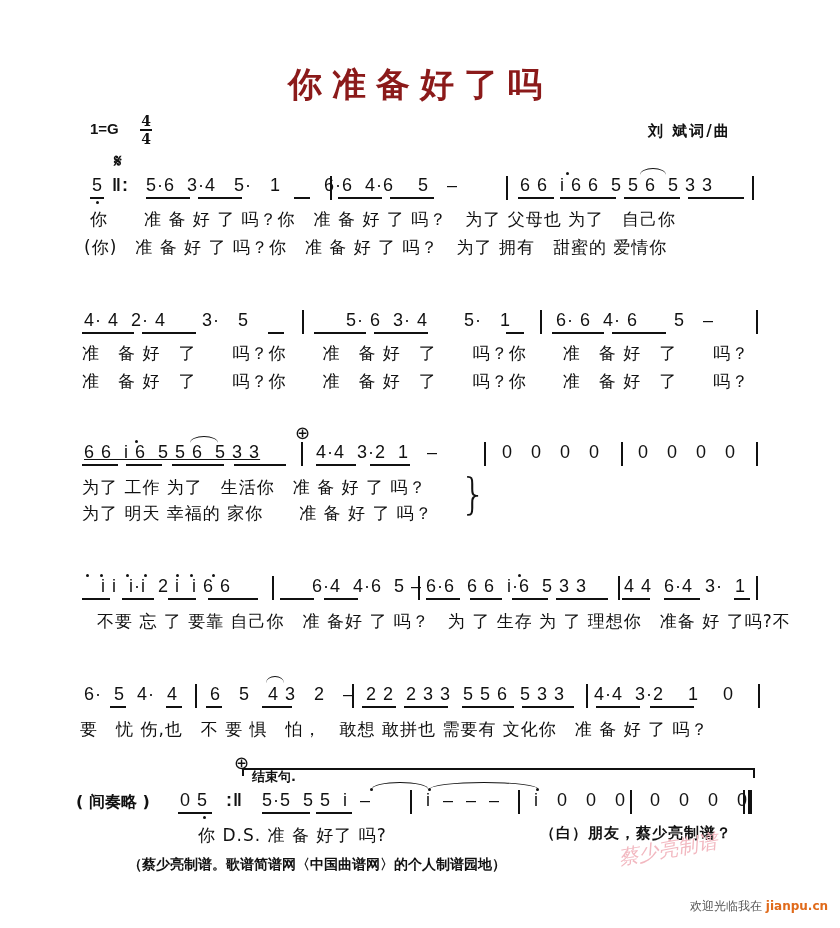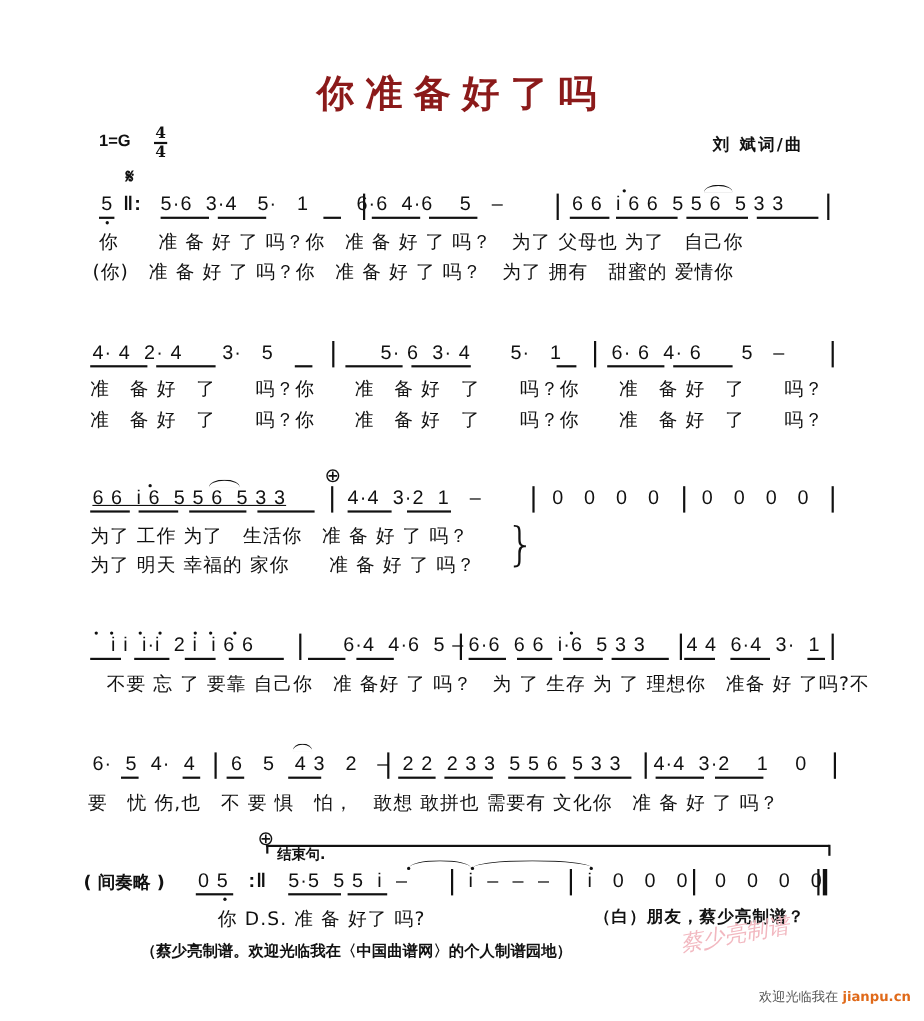--- a/index.html
+++ b/index.html
@@ -189,18 +189,18 @@
 <div class="slur" style="left:372px; top:782px; width:56px;"></div>
 <div class="slur" style="left:430px; top:782px; width:108px;"></div>
 <div class="bar" style="left:410px; top:790px;"></div>
 <div class="bar" style="left:518px; top:790px;"></div>
 <div class="bar" style="left:630px; top:790px;"></div>
 <div class="bar" style="left:748px; top:790px; width:4px;"></div>
 <div class="bar" style="left:743px; top:790px;"></div>
 <div class="abs lyr" style="left:198px; top:824px;">你 D.S. 准 备 好了 吗?</div>
 <div class="abs lyr" style="left:540px; top:824px; font-weight:bold; font-size:15px;">（白）朋友，蔡少亮制谱？</div>
 
-<div class="abs footer">（蔡少亮制谱。欢迎光临我在〈中国曲谱网〉的个人制谱园地）</div>
+<div class="abs footer">（蔡少亮制谱。歌谱简谱网〈中国曲谱网〉的个人制谱园地）</div>
 <div class="abs watermark">蔡少亮制谱</div>
 <div class="abs site">
   <span>欢迎光临我在</span>
   <span class="en">jianpu.cn</span>
 </div>
 
 </body></html>

